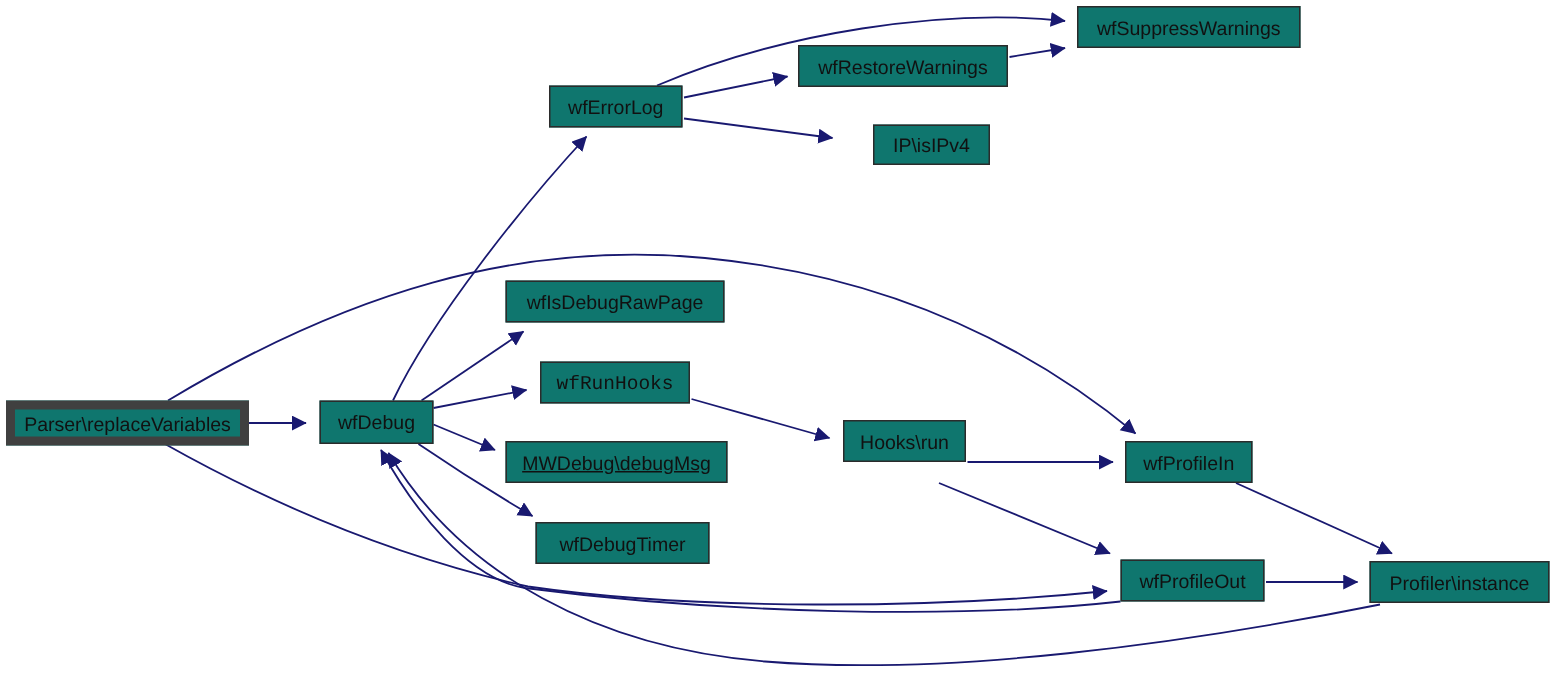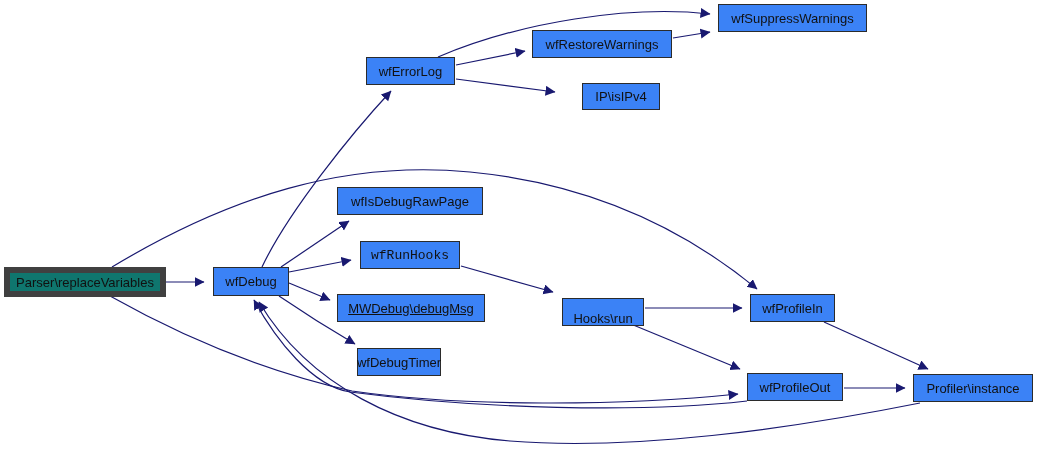--- a/index.html
+++ b/index.html
@@ -9,21 +9,21 @@
     background:#ffffff;
     font-family:"Liberation Sans","DejaVu Sans",sans-serif;
     overflow:hidden;
   }
   #edge-layer{position:absolute;left:0;top:0;width:1037px;height:453px;}
   #node-layer{position:absolute;left:0;top:0;width:1037px;height:453px;}
   .node{
     position:absolute;
     box-sizing:border-box;
     border:1px solid #2b2b2b;
-    background:#3b82f6;
+    background:#0f766e;
     color:#111111;
     display:flex;
     align-items:center;
     justify-content:center;
     font-size:13px;
     line-height:1;
     white-space:nowrap;
     cursor:pointer;
   }
   .node.highlighted{
@@ -85,24 +85,24 @@
       </div>
       <div class="node" style="left: 337px; top: 187px; width: 146px; height: 28px;">
         <span>wfIsDebugRawPage</span>
       </div>
       <div class="node" style="left: 360px; top: 241px; width: 100px; height: 28px; font-family: Liberation Mono, monospace;">
         <span>wfRunHooks</span>
       </div>
       <div class="node" style="left: 337px; top: 294px; width: 148px; height: 28px; text-decoration: underline;">
         <span>MWDebug\debugMsg</span>
       </div>
-      <div class="node" style="left: 357px; top: 348px; width: 84px; height: 28px;">
+      <div class="node" style="left: 357px; top: 348px; width: 116px; height: 28px;">
         <span>wfDebugTimer</span>
       </div>
-      <div class="node" style="left: 562px; top: 298px; width: 82px; height: 28px; align-items: flex-end;">
+      <div class="node" style="left: 562px; top: 280px; width: 82px; height: 28px;">
         <span>Hooks\run</span>
       </div>
       <div class="node" style="left: 750px; top: 294px; width: 85px; height: 28px;">
         <span>wfProfileIn</span>
       </div>
       <div class="node" style="left: 747px; top: 373px; width: 96px; height: 28px;">
         <span>wfProfileOut</span>
       </div>
       <div class="node" style="left: 913px; top: 374px; width: 120px; height: 28px;">
         <span>Profiler\instance</span>

